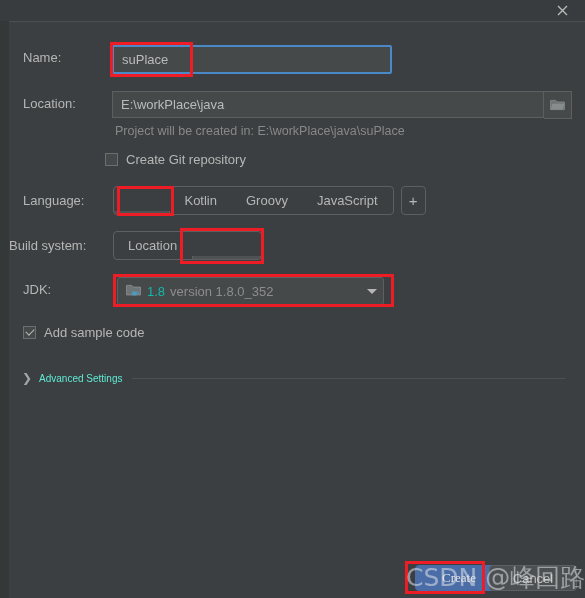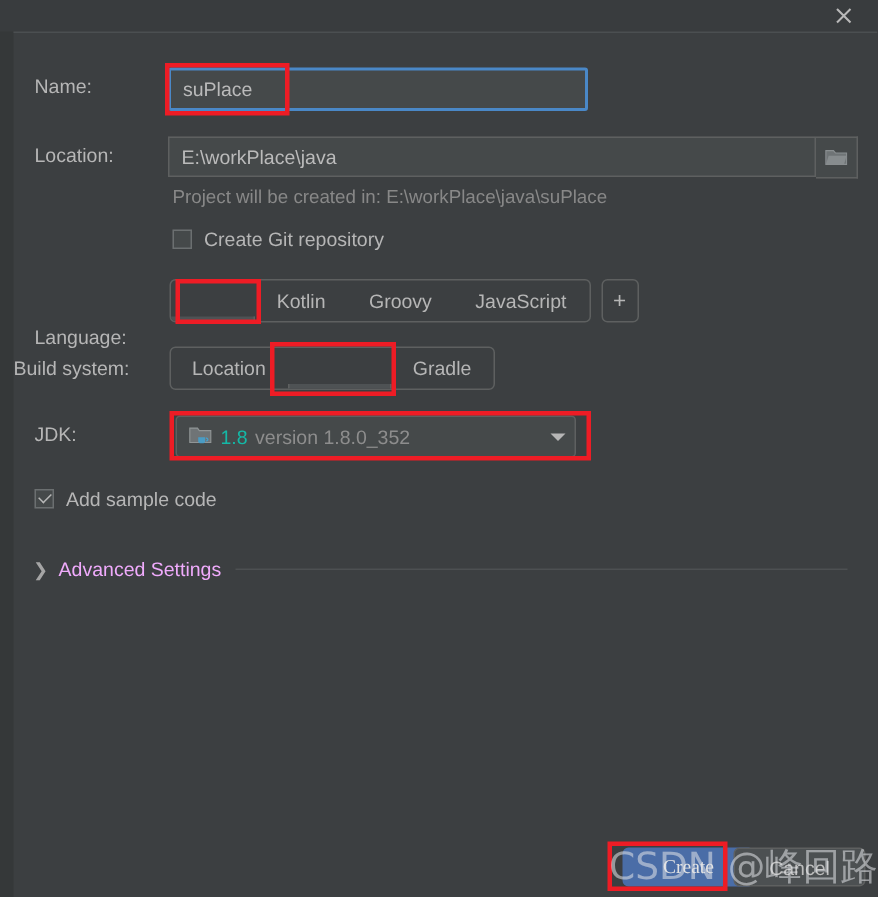--- a/index.html
+++ b/index.html
@@ -183,21 +183,21 @@
     display: flex;
     align-items: center;
     cursor: pointer;
   }
   .chev {
     color: #a5a5a5;
     font-size: 12px;
     margin-right: 7px;
     line-height: 1;
   }
-  .adv-label { font-size: 13px; color: #f0abfc; white-space: nowrap; }
+  .adv-label { font-size: 10px; color: #5eead4; white-space: nowrap; }
   .adv-rule {
     height: 1px;
     background: #4d5052;
     margin-left: 10px;
     flex: 1;
   }
 
   
   .btn {
     height: 26px;
@@ -269,46 +269,45 @@
   </div>
   <div class="browse-btn" style="position:absolute; left:544px; top:91px;">
     <svg width="15" height="12" viewBox="0 0 16 13">
       <path d="M0.5,1.5 L6,1.5 L7.4,3.2 L15.5,3.2 L15.5,11.5 L0.5,11.5 Z" fill="#6f7476" stroke="#8a8f91" stroke-width="0.8"></path>
       <path d="M2.5,5.2 L15.5,5.2 L13.6,11.5 L0.5,11.5 Z" fill="#878c8e"></path>
     </svg>
   </div>
 
   <div class="hint" style="position:absolute; left:115px; top:124px;">Project will be created in: E:\workPlace\java\suPlace</div>
 
-  <div style="position:absolute; left:115px; top:152px; display:flex; align-items:center;">
+  <div style="position:absolute; left:105px; top:152px; display:flex; align-items:center;">
     <span class="cb"></span>
     <span class="cb-label">Create Git repository</span>
   </div>
 
-  <div class="row" style="left:23px; top:193px;margin-top:24px;">
+  <div class="row" style="left:23px; top:193px;">
     <div class="label">Language:</div>
   </div>
   <div style="position:absolute; left:113px; top:186px; display:flex; align-items:center;">
     <div class="segmented">
       <div class="seg selected first">Java</div>
       <div class="seg">Kotlin</div>
       <div class="seg">Groovy</div>
       <div class="seg">JavaScript</div>
     </div>
     <div class="plus-btn">+</div>
   </div>
 
   <div class="row" style="left:9px; top:238px;">
     <div class="label">Build system:</div>
   </div>
   <div style="position:absolute; left:113px; top:231px;">
     <div class="segmented">
       <div class="seg">Location</div>
       <div class="seg selected">Maven</div>
-      <div class="seg">Gradle</div>
     </div>
   </div>
 
   <div class="row" style="left:23px; top:282px;">
     <div class="label">JDK:</div>
   </div>
   <div class="combo" style="position:absolute; left:117px; top:277px; width:267px;">
     <svg width="16" height="14" viewBox="0 0 17 15" style="margin-right:5px;">
       <path d="M0.5,1.5 L6,1.5 L7.3,3.3 L15.5,3.3 L15.5,11.8 L0.5,11.8 Z" fill="#6f7476" stroke="#909596" stroke-width="0.8"></path>
       <path d="M6.5,8 L11.5,8 L11.5,11 Q11.5,12.4 9,12.4 Q6.5,12.4 6.5,11 Z" fill="#4a9cc4"></path>

